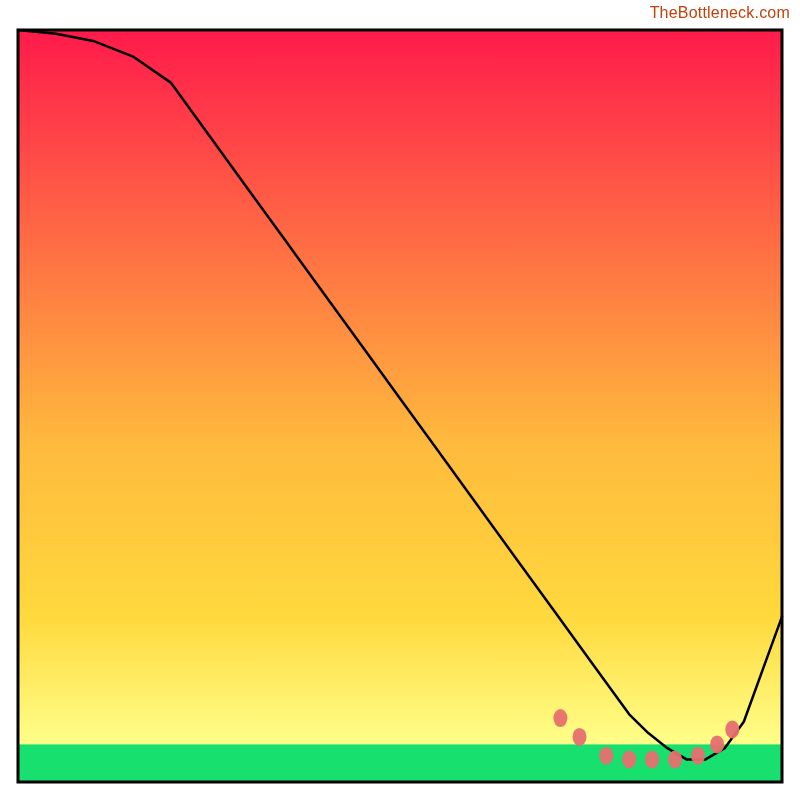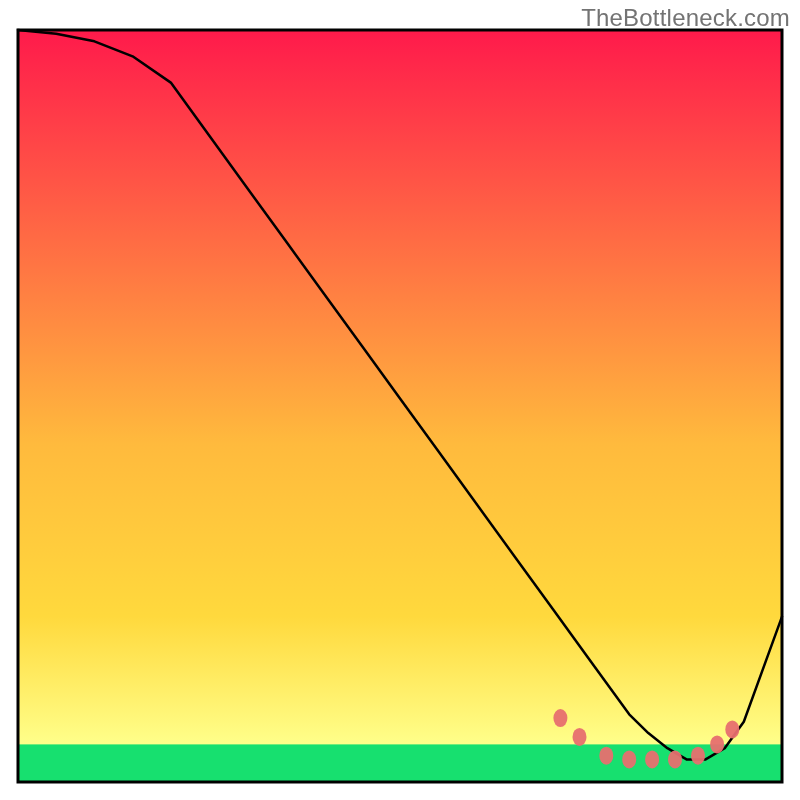--- a/index.html
+++ b/index.html
@@ -13,22 +13,22 @@
   }
   .chart-wrap {
     position: relative;
     width: 800px;
     height: 800px;
   }
   .watermark {
     position: absolute;
     top: 4px;
     right: 10px;
-    color: #737373;
-    font-size: 24px;
+    color: #c2410c;
+    font-size: 16px;
     font-weight: 500;
     letter-spacing: 0.2px;
     z-index: 5;
   }
   svg {
     position: absolute;
     top: 0;
     left: 0;
     display: block;
   }

